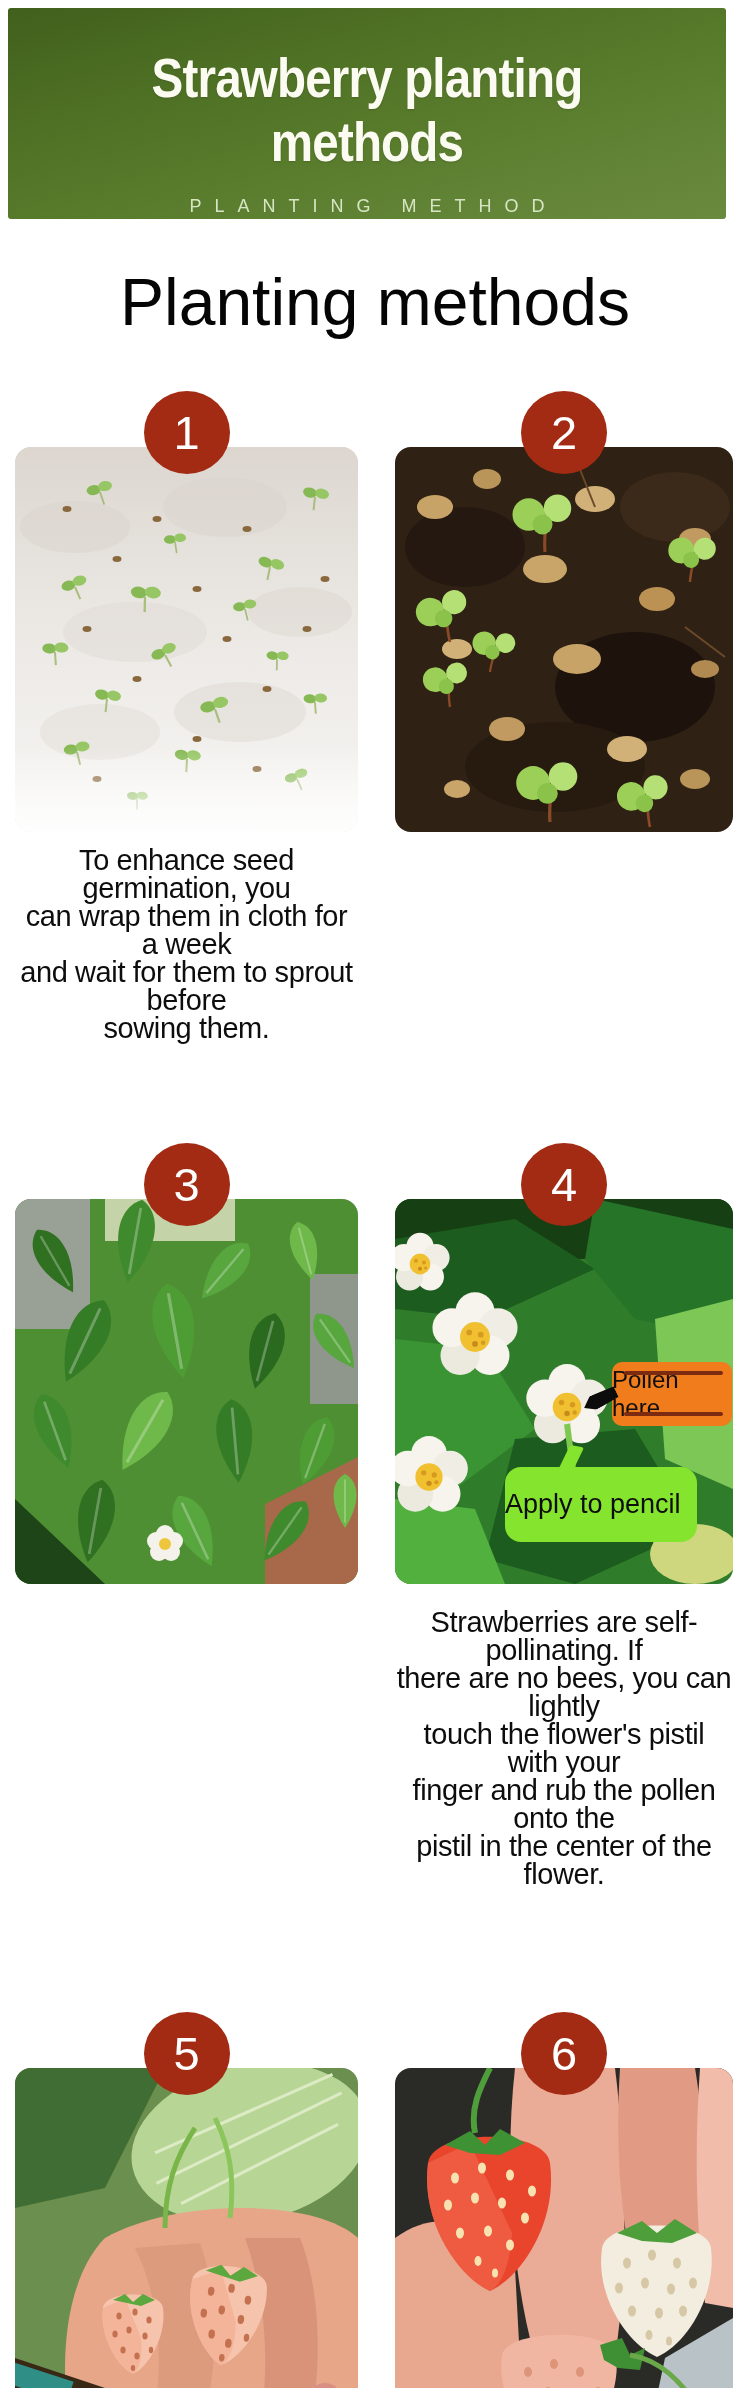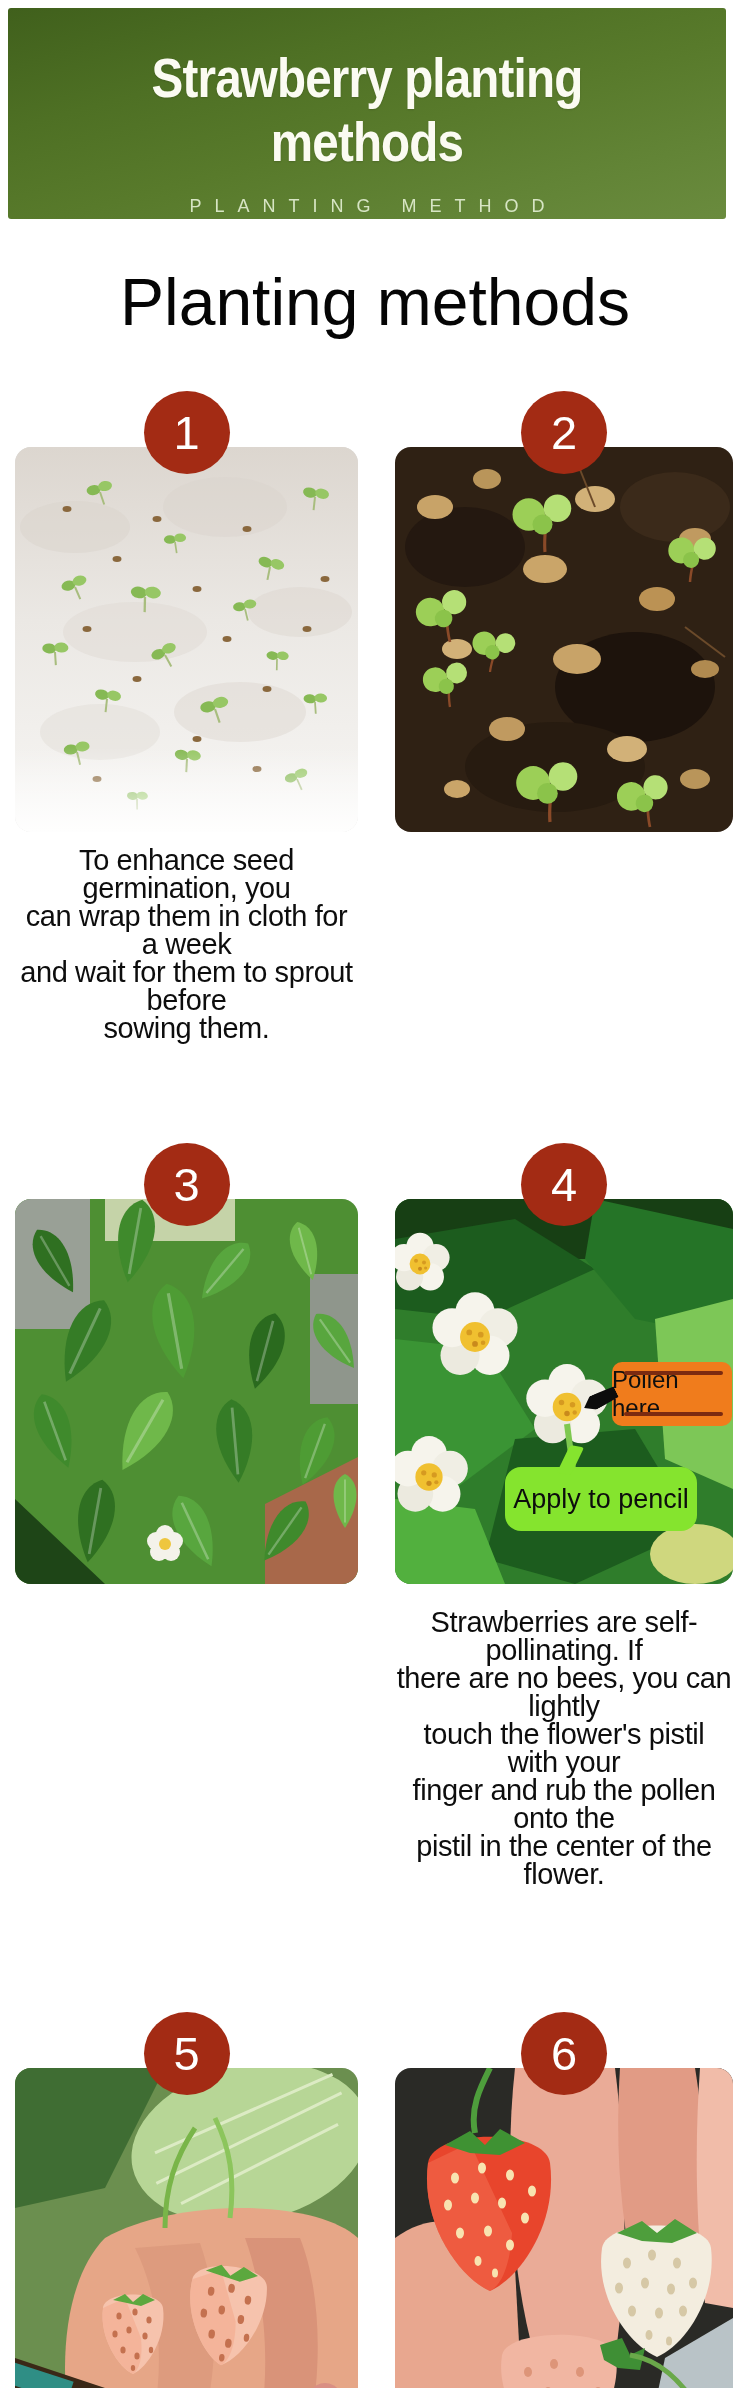--- a/index.html
+++ b/index.html
@@ -71,23 +71,23 @@
   .tag-orange:before,.tag-orange:after{
     content:"";position:absolute;left:12px;right:9px;height:4px;background:#7c2a10;border-radius:2px;
   }
   .tag-orange:before{top:9px;}
   .tag-orange:after{bottom:10px;}
   .marker{
     position:absolute;left:-30px;top:30px;width:36px;height:15px;background:#0c0c0c;
     transform:rotate(-26deg);clip-path:polygon(0 55%,28% 0,100% 12%,100% 88%,30% 100%);
   }
   .tag-green{
-    position:absolute;left:110px;top:268px;width:192px;height:64px;
+    position:absolute;left:110px;top:268px;width:192px;height:75px;
     background:#85e42e;border-radius:16px;color:#0d0d0d;font-size:27px;
-    display:flex;align-items:center;justify-content:center;z-index:3;
+    display:flex;align-items:center;z-index:3;
   }
   .tag-green:before{
     content:"";position:absolute;top:-21px;left:58px;width:15px;height:28px;background:#85e42e;
     transform:skewX(-18deg) rotate(9deg);border-radius:3px;
   }
 </style>
 </head>
 <body>
 
 <div class="page">

